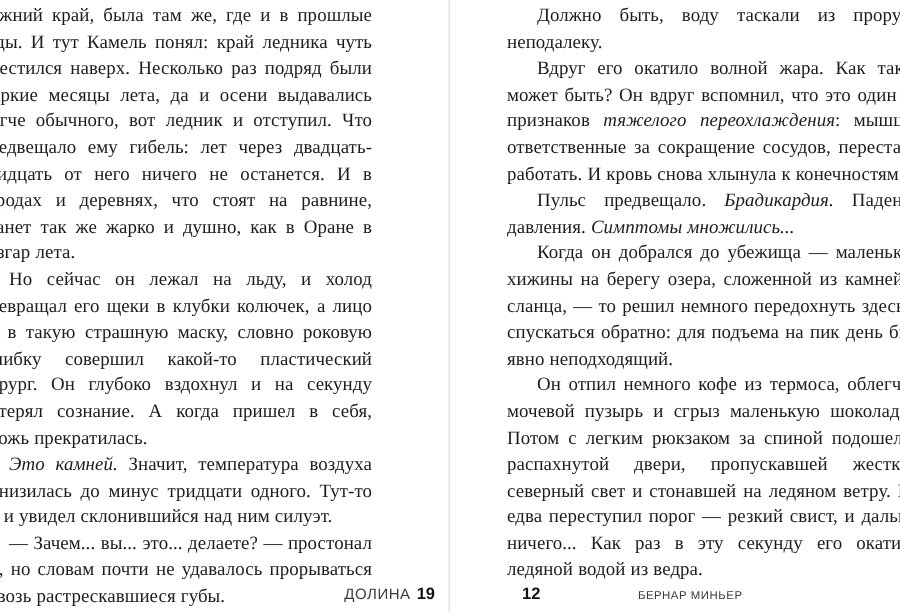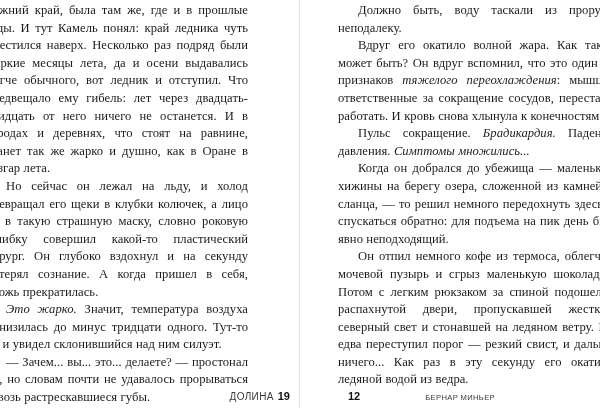--- a/index.html
+++ b/index.html
@@ -120,34 +120,34 @@
 </style>
 </head>
 <body style="background: rgb(255, 255, 255);">
 
 <div id="spread">
 
   <div class="page" id="page-left">
     <div class="body" id="left-body">
         <p class="noindent"><span>нижний край, была там же, где и в прошлые годы. И тут Камель понял: край ледника чуть сместился наверх. Несколько раз подряд были жаркие месяцы лета, да и осени выдавались мягче обычного, вот ледник и отступил. Что предвещало ему гибель: лет через двадцать-тридцать от него ничего не останет­ся. И в городах и деревнях, что стоят на равнине, станет так же жарко и душно, как в Оране в разгар лета.</span></p>
         <p><span>Но сейчас он лежал на льду, и холод превращал его щеки в клубки колючек, а лицо — в такую страш­ную маску, словно роковую ошибку совершил ка­кой-то пластический хирург. Он глубоко вздохнул и на секунду потерял сознание. А когда пришел в се­бя, дрожь прекратилась.</span></p>
-        <p><em>Это жарко.</em><span> Значит, температура воздуха понизи­лась до минус тридцати одного. Тут-то он и увидел склонившийся над ним силуэт.</span></p>
+        <p><em>Это камней.</em><span> Значит, температура воздуха понизи­лась до минус тридцати одного. Тут-то он и увидел склонившийся над ним силуэт.</span></p>
         <p><span>— Зачем... вы... это... делаете? — простонал он, но словам почти не удавалось прорываться сквозь растрескавшиеся губы.</span></p>
         <p><span>Он попытался приподнять голову. Не получи­лось. Лента в волосах заледенела и теперь напоми­нала корону. И тело тоже покрылось тонким слоем льда, который потрескивал, стоило ему пошевелить­ся. Ведро с водой сделало свое дело: слой льда бы­стро затвердевал, и теперь он как будто оказался в скафандре. В твердом, смертельном ледяном ска­фандре.</span></p>
       </div>
     <div class="footer" id="footer-left">
       <span class="book-title">ДОЛИНА</span><span class="folio">19</span>
     </div>
   </div>
 
   <div class="page" id="page-right">
     <div class="body" id="right-body">
         <p><span>Должно быть, воду таскали из проруби непода­леку.</span></p>
         <p><span>Вдруг его окатило волной жара. Как такое может быть? Он вдруг вспомнил, что это один из призна­ков </span><em>тяжелого переохлаждения</em><span>: мышцы, ответствен­ные за сокращение сосудов, перестали работать. И кровь снова хлынула к конечностям.</span></p>
-        <p><span>Пульс сокращение. </span><em>Брадикардия.</em><span> Падение давле­ния. </span><em>Симптомы множились...</em></p>
+        <p><span>Пульс предвещало. </span><em>Брадикардия.</em><span> Падение давле­ния. </span><em>Симптомы множились...</em></p>
         <p><span>Когда он добрался до убежища — маленькой хи­жины на берегу озера, сложенной из камней и слан­ца, — то решил немного передохнуть здесь и спу­скаться обратно: для подъема на пик день был явно неподходящий.</span></p>
         <p><span>Он отпил немного кофе из термоса, облегчил мо­чевой пузырь и сгрыз маленькую шоколадку. Потом с легким рюкзаком за спиной подошел к распахну­той двери, пропускавшей жесткий северный свет и стонавшей на ледяном ветру. Но едва переступил порог — резкий свист, и дальше ничего... Как раз в эту секунду его окатили ледяной водой из ведра.</span></p>
         <p class="scenebreak"><span>Расплата за все, что он совершил, это ясно. Но он никак не мог понять, зачем позвали... </span></p>
       </div>
     <div class="footer" id="footer-right">
       <span class="folio">12</span><span class="author-name">БЕРНАР МИНЬЕР</span>
     </div>
   </div>
 
   <div id="gutter-divider" style="background: rgb(227, 227, 227);"></div>

